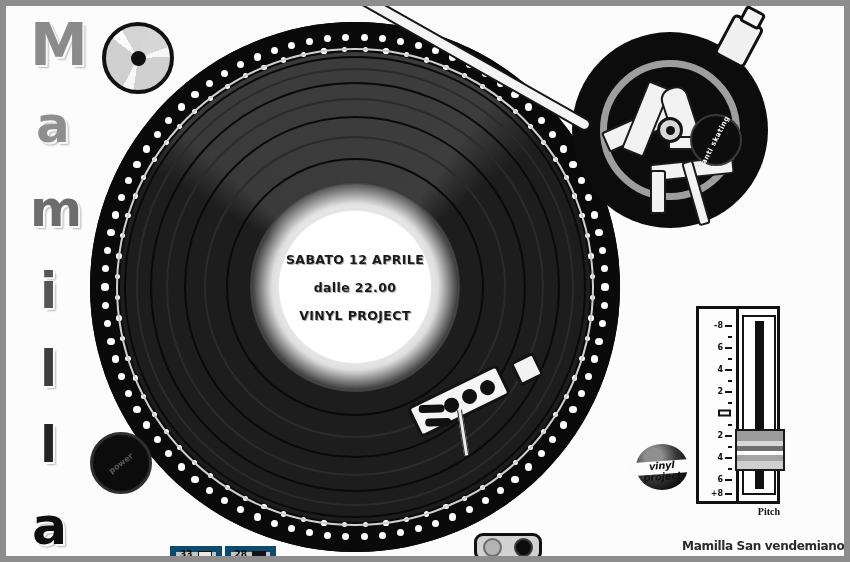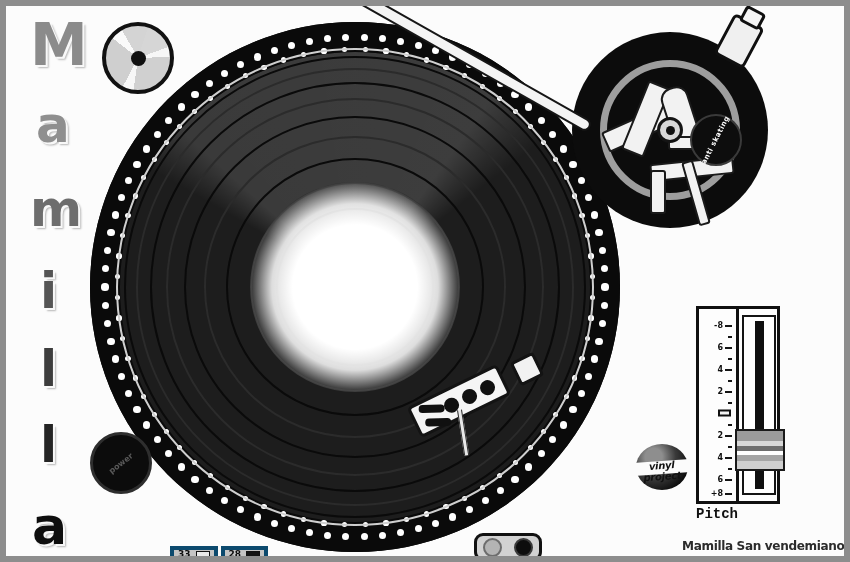--- a/index.html
+++ b/index.html
@@ -183,21 +183,21 @@
   }
   #startstop span{
     font-family:"DejaVu Sans",sans-serif;font-weight:bold;font-size:11px;color:#0f0f0f;
     letter-spacing:-.2px;
   }
 
   
   #speeds{position:absolute;left:164px;top:540px;display:flex;gap:3px;}
   .speed-btn{
     display:flex;align-items:center;gap:5px;
-    background:#c4c4c4;border:4px solid #0c4a6e;box-sizing:border-box;
+    background:#c4c4c4;border:6px solid #0c4a6e;box-sizing:border-box;
     padding:1px 4px;height:16px;
   }
   .speed-btn b{font-family:"DejaVu Sans",sans-serif;font-size:9px;color:#0d0d0d;line-height:1;}
   .led{width:14px;height:6px;border:1px solid #111;box-sizing:border-box;}
   .led.on{background:#141414;}
   .led.off{background:#e9e9e9;}
 
   
   #lights{
     position:absolute;left:468px;top:527px;width:68px;height:28px;
@@ -241,22 +241,22 @@
   #slot-rail{
     position:absolute;left:50%;top:4px;bottom:4px;width:9px;margin-left:-4.5px;background:#101010;
   }
   #fader{
     position:absolute;left:-9px;width:50px;height:42px;
     background:linear-gradient(#9b9b9b 0 26%,#d8d8d8 26%,#d8d8d8 40%,#6e6e6e 40%,#6e6e6e 52%,
                #ffffff 52%,#ffffff 62%,#a5a5a5 62%,#a5a5a5 78%,#cfcfcf 78%);
     border:2px solid #1a1a1a;box-sizing:border-box;
   }
   #pitch-caption{
-    position:absolute;left:690px;top:500px;width:84px;text-align:left;
-    font-family:Liberation Mono, monospace;font-weight:bold;font-size:14px;color:#111;
+    position:absolute;left:690px;top:500px;width:84px;text-align:right;
+    font-family:Liberation Serif, serif;font-weight:bold;font-size:10px;color:#111;
   }
 
   
   #vp-logo{
     position:absolute;left:624px;top:438px;width:64px;height:46px;
   }
   #vp-logo .globe{
     position:absolute;left:6px;top:0;width:52px;height:46px;border-radius:50%;
     background:radial-gradient(circle at 34% 28%, #8e8e8e 0 18%, #3a3a3a 46%, #0c0c0c 78%);
   }
@@ -469,20 +469,25 @@
         <div class="groove lite" style="left:16px;top:16px;right:16px;bottom:16px;"></div>
         <div class="groove" style="left:30px;top:30px;right:30px;bottom:30px;"></div>
         <div class="groove lite" style="left:46px;top:46px;right:46px;bottom:46px;"></div>
         <div class="groove" style="left:64px;top:64px;right:64px;bottom:64px;"></div>
         <div class="groove lite" style="left:84px;top:84px;right:84px;bottom:84px;"></div>
         <div class="groove" style="left:106px;top:106px;right:106px;bottom:106px;"></div>
         <div class="groove lite" style="left:130px;top:130px;right:130px;bottom:130px;"></div>
         <div class="groove" style="left:156px;top:156px;right:156px;bottom:156px;"></div>
 
         <div id="labelglow"></div>
+        <div id="label">
+          <div>SABATO 12 APRILE</div>
+          <div>dalle 22.00</div>
+          <div>VINYL PROJECT</div>
+        </div>
       </div>
     </div>
 
     <div id="arm-base">
       <div class="ring"></div>
       <div class="spoke" style="left:30px;top:84px;width:78px;height:22px;transform:rotate(-24deg);"></div>
       <div class="spoke" style="left:62px;top:50px;width:24px;height:74px;transform:rotate(22deg);"></div>
       <div class="spoke" style="left:94px;top:54px;width:28px;height:58px;transform:rotate(-18deg);border-radius:12px;"></div>
       <div class="spoke" style="left:96px;top:104px;width:56px;height:14px;"></div>
       <div class="spoke" style="left:78px;top:128px;width:84px;height:18px;transform:rotate(-6deg);"></div>

